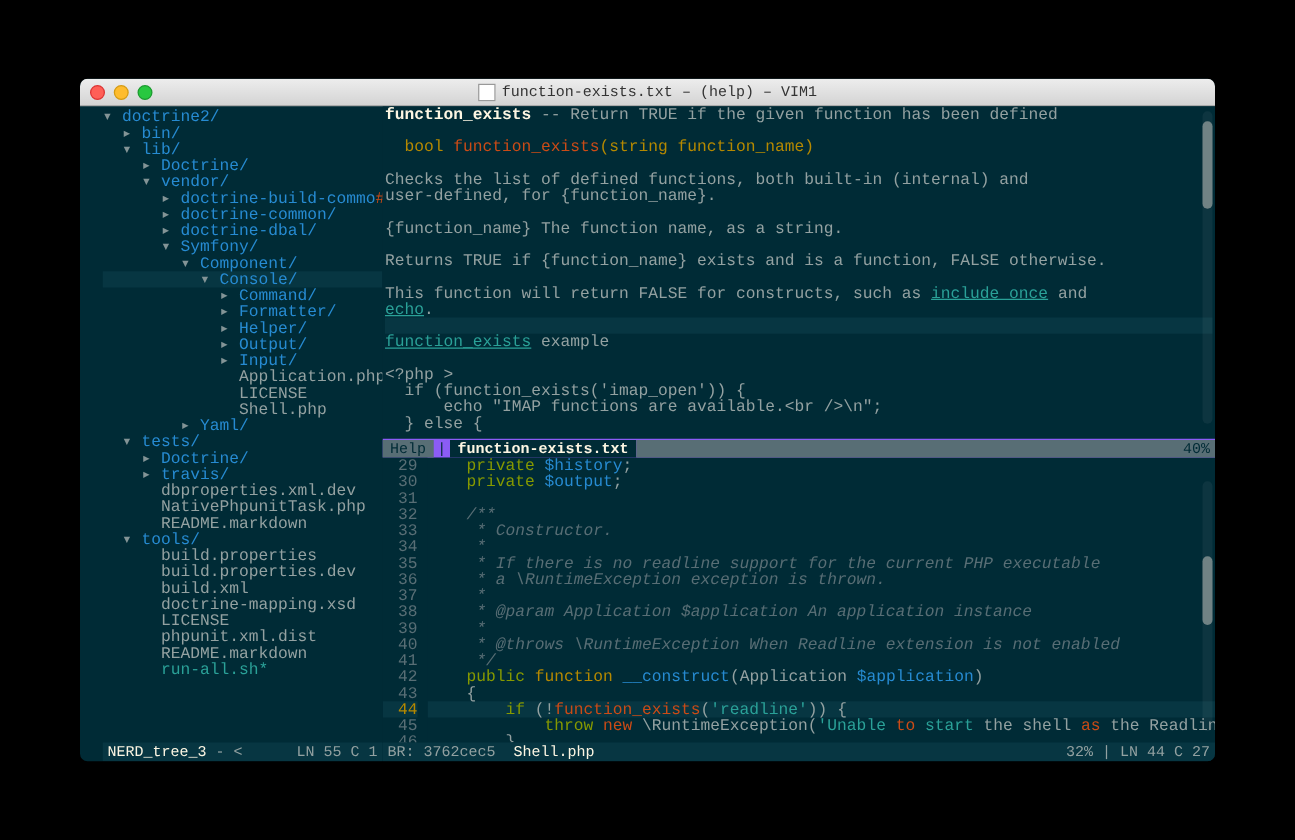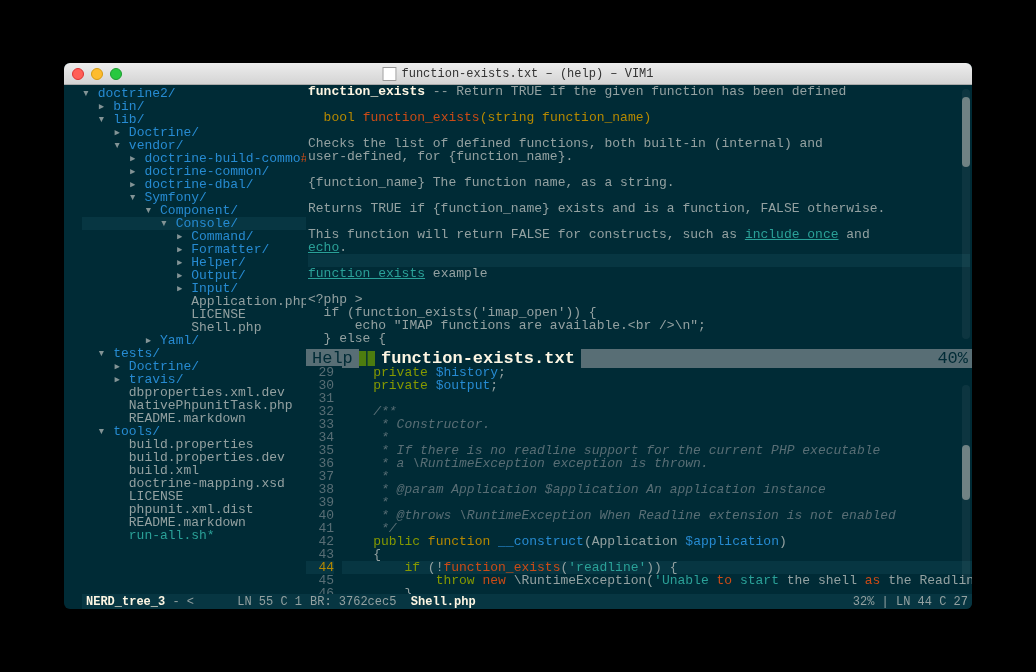--- a/index.html
+++ b/index.html
@@ -65,34 +65,34 @@
 .statusline {
   height: 15px;
   background: #073642;
   color: #93a1a1;
   font-size: 12px;
   padding: 0 4px;
   display: flex;
   justify-content: space-between;
   align-items: center;
 }
-.statusline .b { font-weight: bold; color: #fdf6e3; }
+.statusline .b { font-weight: normal; color: #fdf6e3; }
 .pane-right { flex: 1; display: flex; flex-direction: column; overflow:hidden; position:relative; }
 .help-pane { height: 266px; overflow: hidden; background:#002b36; }
 .help-text { padding: 0 2px; line-height: 13px; white-space: pre; color:#93a1a1; }
 .k-bold { color: #fdf6e3; font-weight: bold; }
 .k-type { color: #b58900; }
 .k-func { color: #cb4b16; }
 .k-link { color: #2aa198; text-decoration: underline; }
 .k-str { color: #2aa198; }
 .k-comment { color: #586e75; font-style: italic; }
 .k-kw { color: #859900; }
 .k-var { color: #268bd2; }
 .hl-line { background: #073642; }
-.tabline { height:15px; background:#4d7c0f; color:#002b36; display:flex; align-items:center; font-size:17px; }
+.tabline { height:15px; background:#8b5cf6; color:#002b36; display:flex; align-items:center; font-size:12px; }
 .tab-inactive { background:#586e75; color:#002b36; padding:0 6px; }
 .tab-sep { color:#002b36; padding:0 3px; }
 .tab-active { background:#002b36; color:#fdf6e3; padding:0 6px; font-weight:bold; }
 .tab-fill { flex:1; background:#586e75; text-align:right; padding-right:4px; }
 .code-pane { flex:1; display:flex; overflow:hidden; }
 .gutter { width: 36px; text-align: right; padding-right: 8px; color:#586e75; background:#002b36; line-height:13px; }
 .gutter .cur { color:#b58900; background:#073642; }
 .code { flex:1; overflow:hidden; line-height:13px; white-space:pre; }
 .code-line.cur { background:#073642; }
 .scrollbar { position:absolute; right:2px; top:4px; width:8px; }

